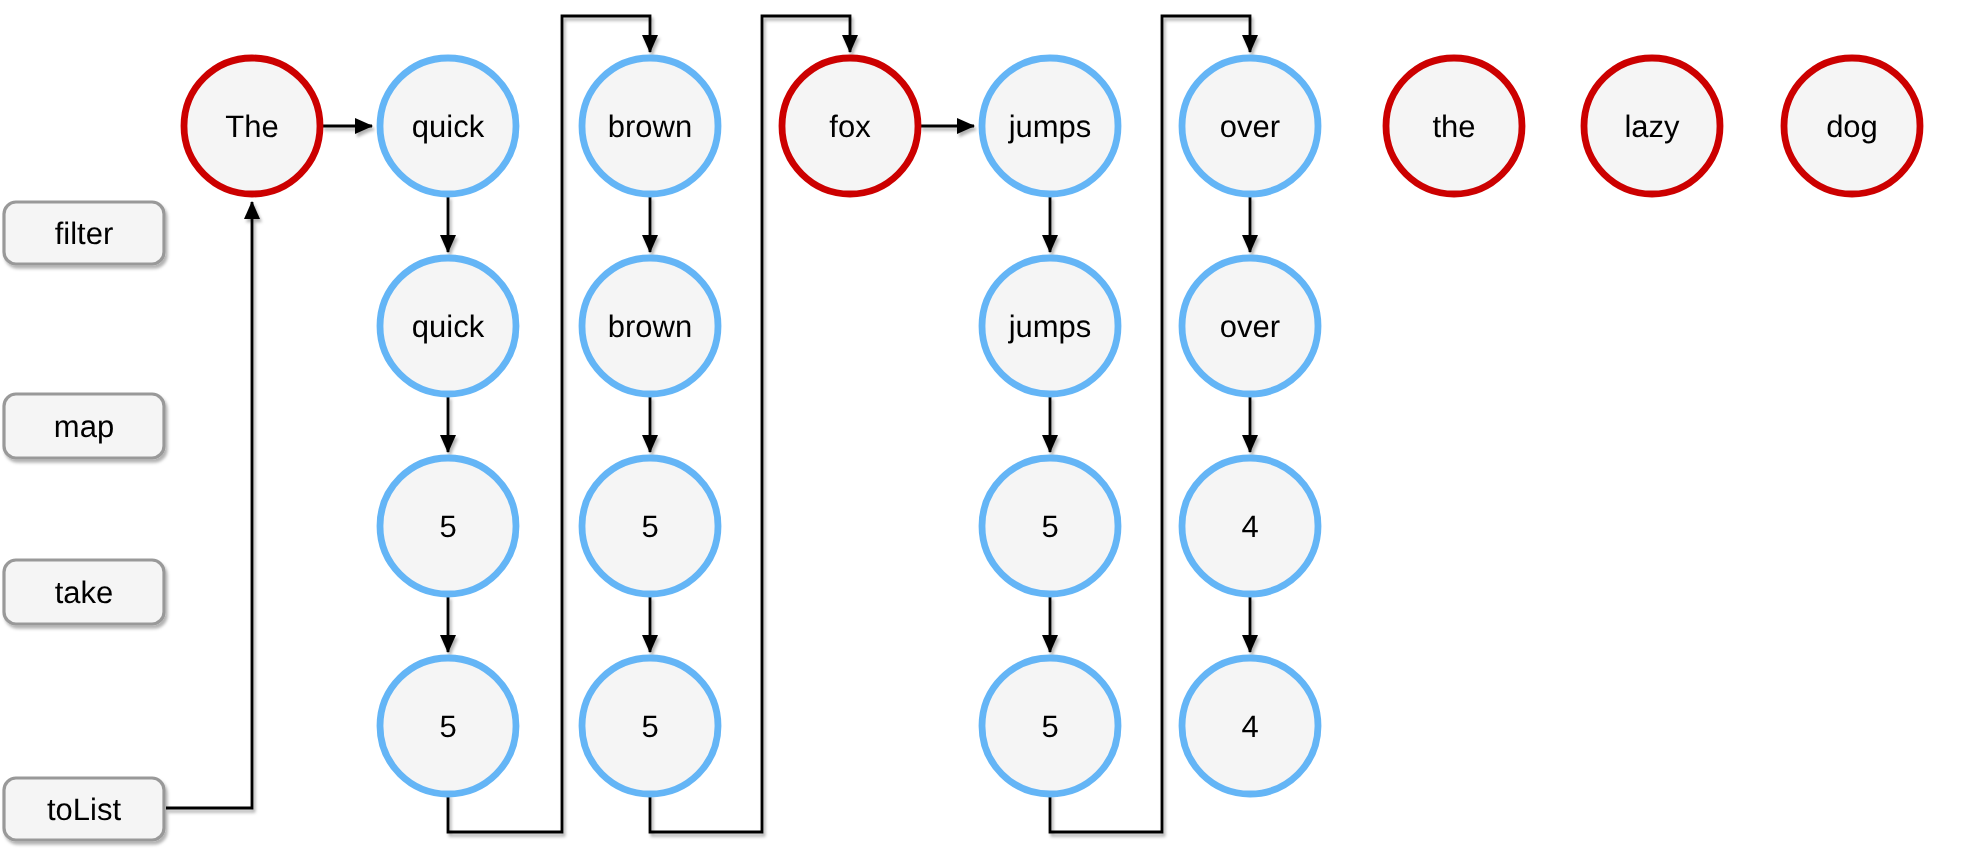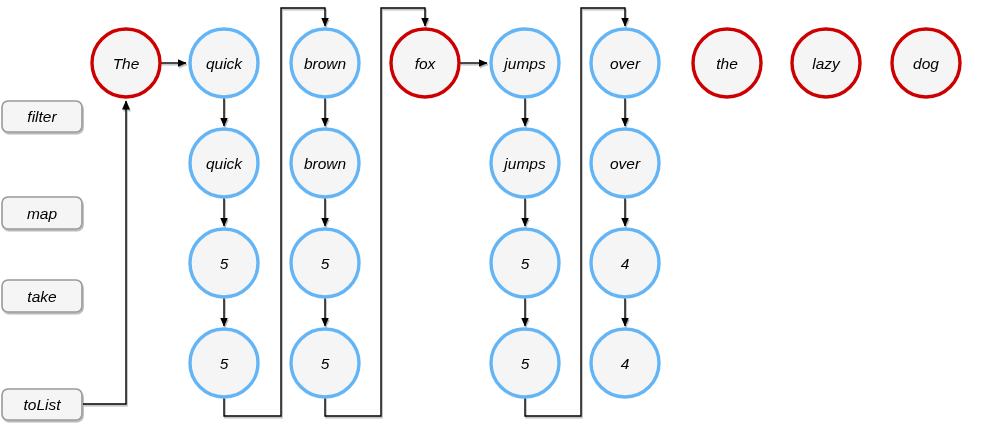--- a/index.html
+++ b/index.html
@@ -4,21 +4,21 @@
 <style>
   html, body {
     margin: 0;
     padding: 0;
     background: #ffffff;
     width: 990px;
     height: 427px;
     overflow: hidden;
     font-family: "Liberation Sans", sans-serif;
   }
-  .canvas-wrap { position: relative; width: 878px; height: 427px; font-style: italic; }
+  .canvas-wrap { position: relative; width: 878px; height: 427px; }
   svg { display: block; }
   svg text {
     font-family: "Liberation Sans", sans-serif;
     font-size: 15.5px;
     fill: #000000;
     text-anchor: middle;
   }
   .node-circle { fill: #f5f5f5; stroke-width: 3.4; }
   .edge { fill: none; stroke: #000000; stroke-width: 1.4; }
   .op-box { fill: #f5f5f5; stroke: #999999; stroke-width: 1.6; }

